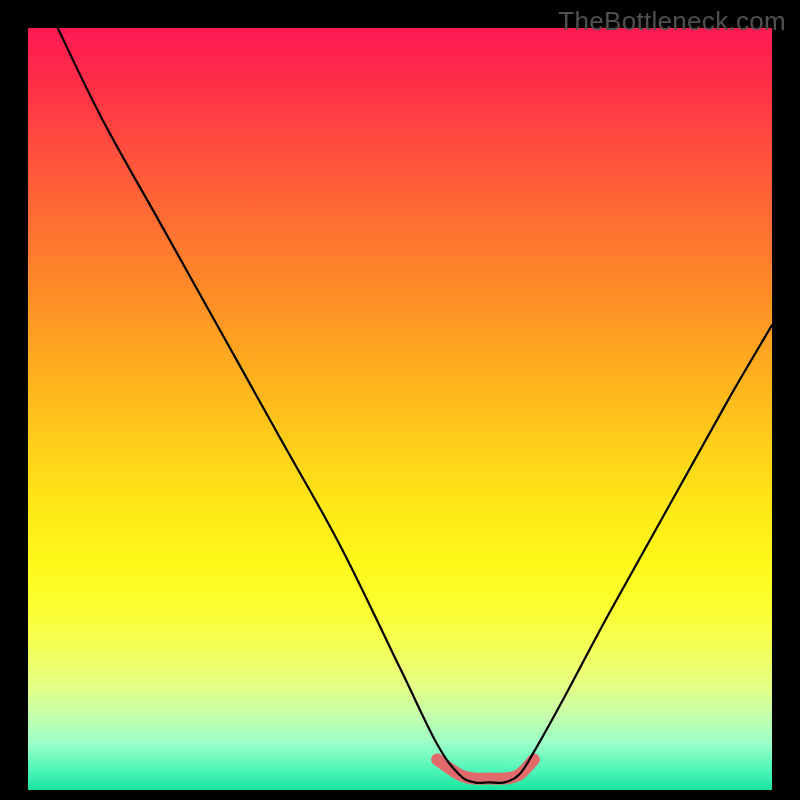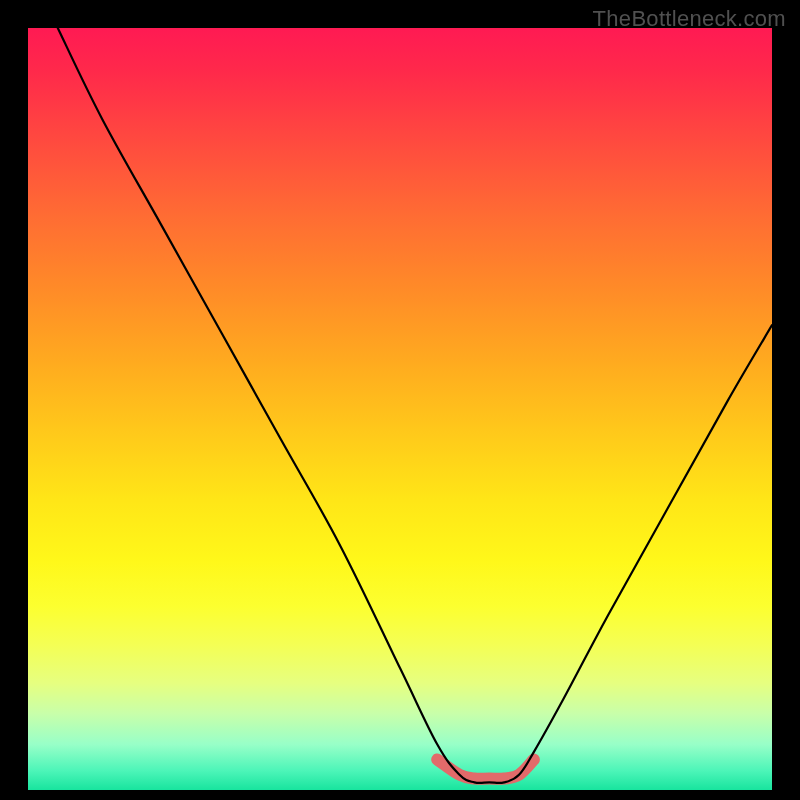--- a/index.html
+++ b/index.html
@@ -1,21 +1,21 @@
 <!DOCTYPE html>
 <html><head>
 <meta charset="utf-8">
 <style>
   * { margin: 0; padding: 0; box-sizing: border-box; }
   body { width: 800px; height: 800px; overflow: hidden; background: #000; font-family: Arial, sans-serif; }
   .frame {
     width: 800px; height: 800px; position: relative; background: #000;
   }
   .watermark {
-    position: absolute; top: 6px; right: 14px; color: #505050; font-size: 22px; font-weight: 500; letter-spacing: 0.3px; z-index: 10;
+    position: absolute; top: 6px; right: 14px; color: #505050; font-size: 26px; font-weight: 500; letter-spacing: 0.3px; z-index: 10;
   }
   .plot-area {
     position: absolute;
     left: 28px; top: 28px; right: 28px; bottom: 10px;
   }
   .gradient {
     position: absolute; inset: 0;
     background: linear-gradient(to bottom,
       #ff1a53 0%,
       #ff2a4a 6%,

